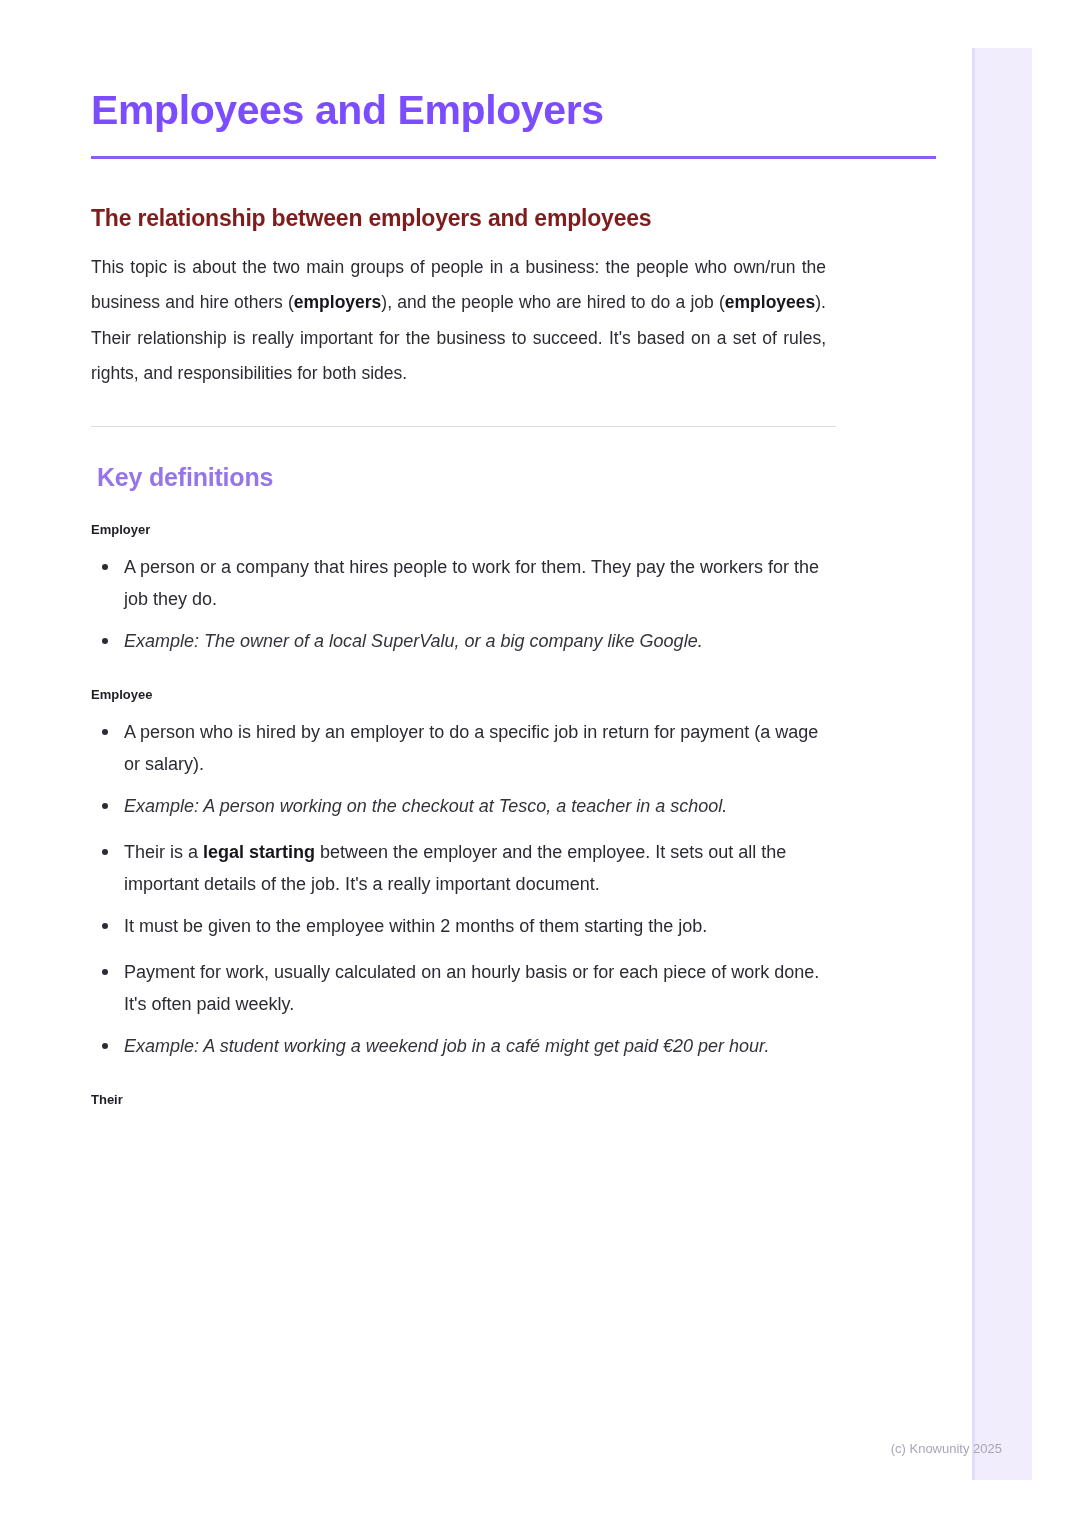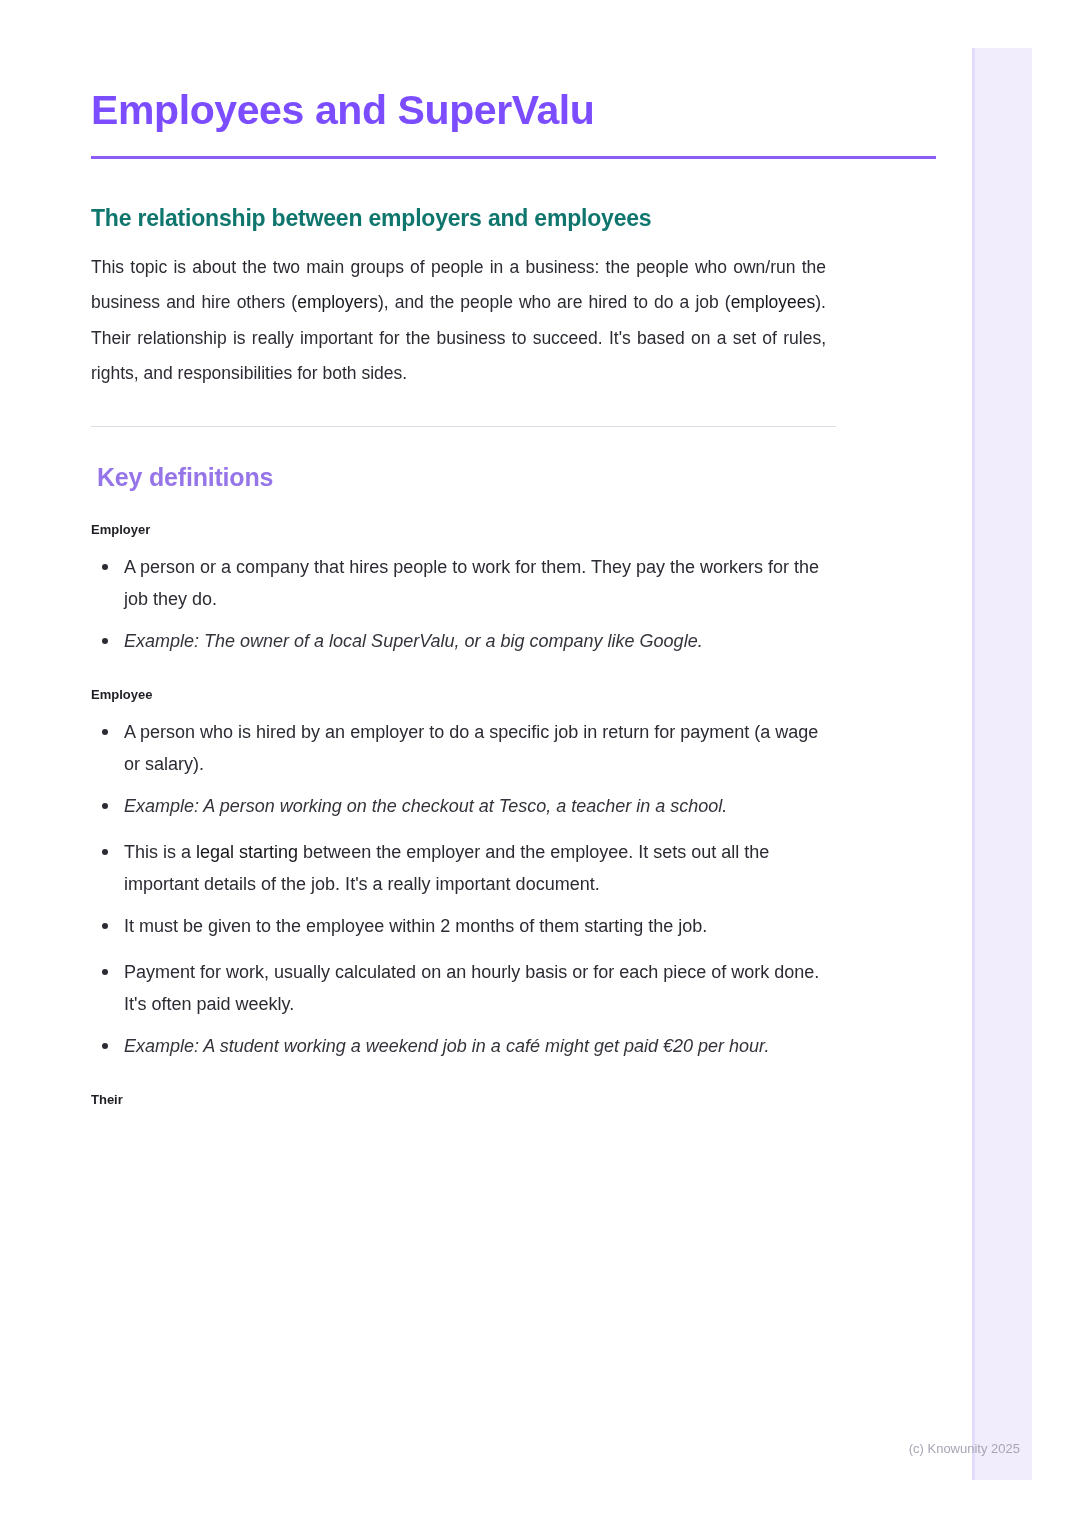--- a/index.html
+++ b/index.html
@@ -59,21 +59,21 @@
 
   .title-rule {
     margin-top: 22px;
     width: 845px;
     height: 3px;
     background: #8b5cf6;
   }
 
   h2.section-title {
     font-size: 23px;
-    color: #0f766e;
+    color: #7f1d1d;
     font-weight: 700;
     margin: 46px 0 0 0;
     letter-spacing: -0.2px;
   }
 
   p.body-text {
     font-size: 17.5px;
     line-height: 35.5px;
     color: #2b2b33;
     margin: 18px 0 0 0;
@@ -125,41 +125,41 @@
     width: 6px;
     height: 6px;
     border-radius: 50%;
     background: #2b2b33;
   }
   ul.term-list li.italic {
     font-style: italic;
     color: #33333b;
   }
 
-  b, strong { font-weight: 400; color: #16161c; }
+  b, strong { font-weight: 700; color: #16161c; }
 
   .footer {
     position: absolute;
-    right: 60px;
+    right: 78px;
     bottom: 72px;
     font-size: 13px;
     color: #a9a5b5;
   }
 </style>
 </head>
 <body>
 
 <div class="page">
 
   <div class="side-band"></div>
   <div class="side-band-edge"></div>
 
   <div class="content">
 
-    <h1 class="doc-title">Employees and SuperValu</h1>
+    <h1 class="doc-title">Employees and Employers</h1>
     <div class="title-rule"></div>
 
     <h2 class="section-title">The relationship between employers and employees</h2>
 
     <p class="body-text" id="intro-paragraph"><span>This topic is about the two main groups of people in a business: the people who own/run the business and hire others (</span><b>employers</b><span>), and the people who are hired to do a job (</span><b>employees</b><span>). Their relationship is really important for the business to succeed. It's based on a set of rules, rights, and responsibilities for both sides.</span></p>
 
     <div class="hr-light"></div>
 
     <h2 class="section-title-2">Key definitions</h2>
 
@@ -168,21 +168,21 @@
         <ul class="term-list">
           <li><span>A person or a company that hires people to work for them. They pay the workers for the job they do.</span></li>
           <li class="italic"><span>Example: The owner of a local SuperValu, or a big company like Google.</span></li>
         </ul>
         <h3 class="term">Employee</h3>
         <ul class="term-list">
           <li><span>A person who is hired by an employer to do a specific job in return for payment (a wage or salary).</span></li>
           <li class="italic"><span>Example: A person working on the checkout at Tesco, a teacher in a school.</span></li>
         </ul>
         <ul class="term-list">
-          <li><span>This is a </span><b>legal starting</b><span> between the employer and the employee. It sets out all the important details of the job. It's a really important document.</span></li>
+          <li><span>Their is a </span><b>legal starting</b><span> between the employer and the employee. It sets out all the important details of the job. It's a really important document.</span></li>
           <li><span>It must be given to the employee within 2 months of them starting the job.</span></li>
         </ul>
         <ul class="term-list">
           <li><span>Payment for work, usually calculated on an hourly basis or for each piece of work done. It's often paid weekly.</span></li>
           <li class="italic"><span>Example: A student working a weekend job in a café might get paid €20 per hour.</span></li>
         </ul>
         <h3 class="term">Their</h3>
       </div>
 
   </div>

